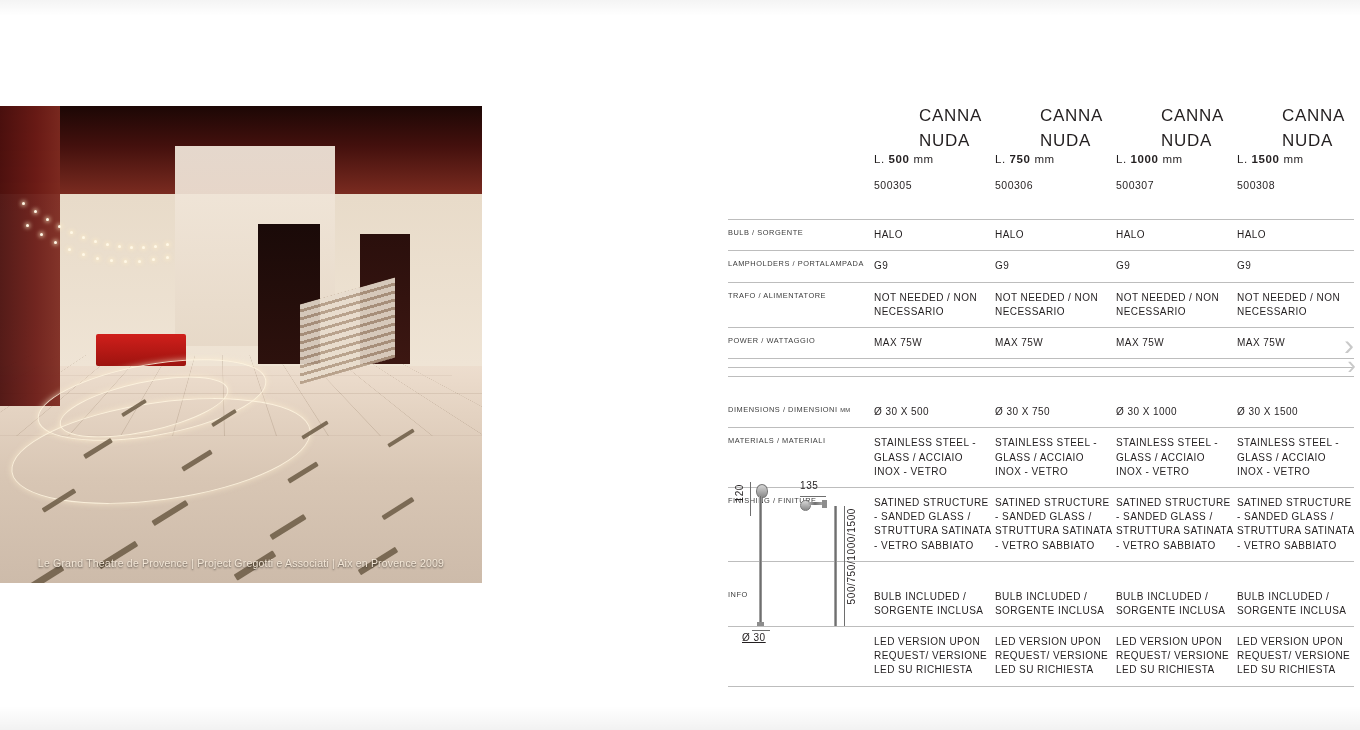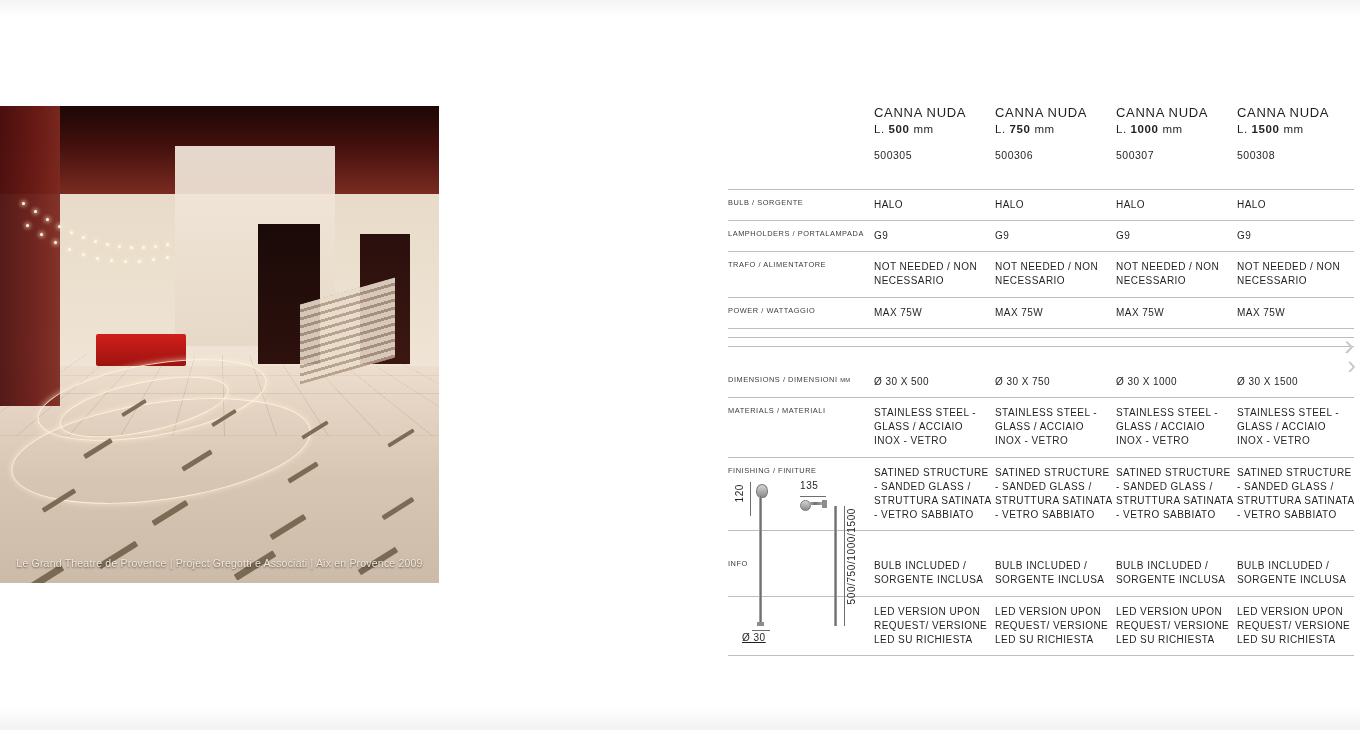--- a/index.html
+++ b/index.html
@@ -18,20 +18,21 @@
 
   
   #photo-panel {
     position: absolute;
     left: 0px;
     top: 106px;
     width: 439px;
     height: 477px;
     overflow: hidden;
     background: #c2410c;
+    padding-left: 43px;
   }
   .photo-layer { position: absolute; inset: 0; }
 
   
   .ph-base {
     background:
       radial-gradient(ellipse 60% 45% at 30% 18%, rgba(255,240,220,0.30), rgba(0,0,0,0) 70%),
       linear-gradient(180deg, #6c1f1c 0%, #8c2c22 10%, #b15b45 20%, #cfa089 30%, #e6cfbb 42%, #efe0d1 52%, #e4d3c2 64%, #d8c6b4 78%, #cdbbaa 100%);
   }
   
@@ -134,25 +135,26 @@
   }
   table.spec-table td {
     vertical-align: top;
     padding: 4px 4px 4px 0;
   }
   col.c-label { width: 146px; }
   col.c-val { width: 121px; }
 
   .head-row td { padding-bottom: 2px; border: none; }
   .prod-name {
-    font-size: 13px;
+    font-size: 17px;
     letter-spacing: 0.7px;
     color: #231f20;
     line-height: 1.45;
     font-weight: 400;
+    margin-left: 45px;
   }
   .prod-len { font-size: 11.5px; letter-spacing: 0.6px; }
   .prod-len b { font-weight: 700; margin-top: 31px; }
   .prod-code {
     font-size: 10.5px;
     letter-spacing: 0.5px;
     padding-top: 14px;
     color: #231f20;
   }
 

